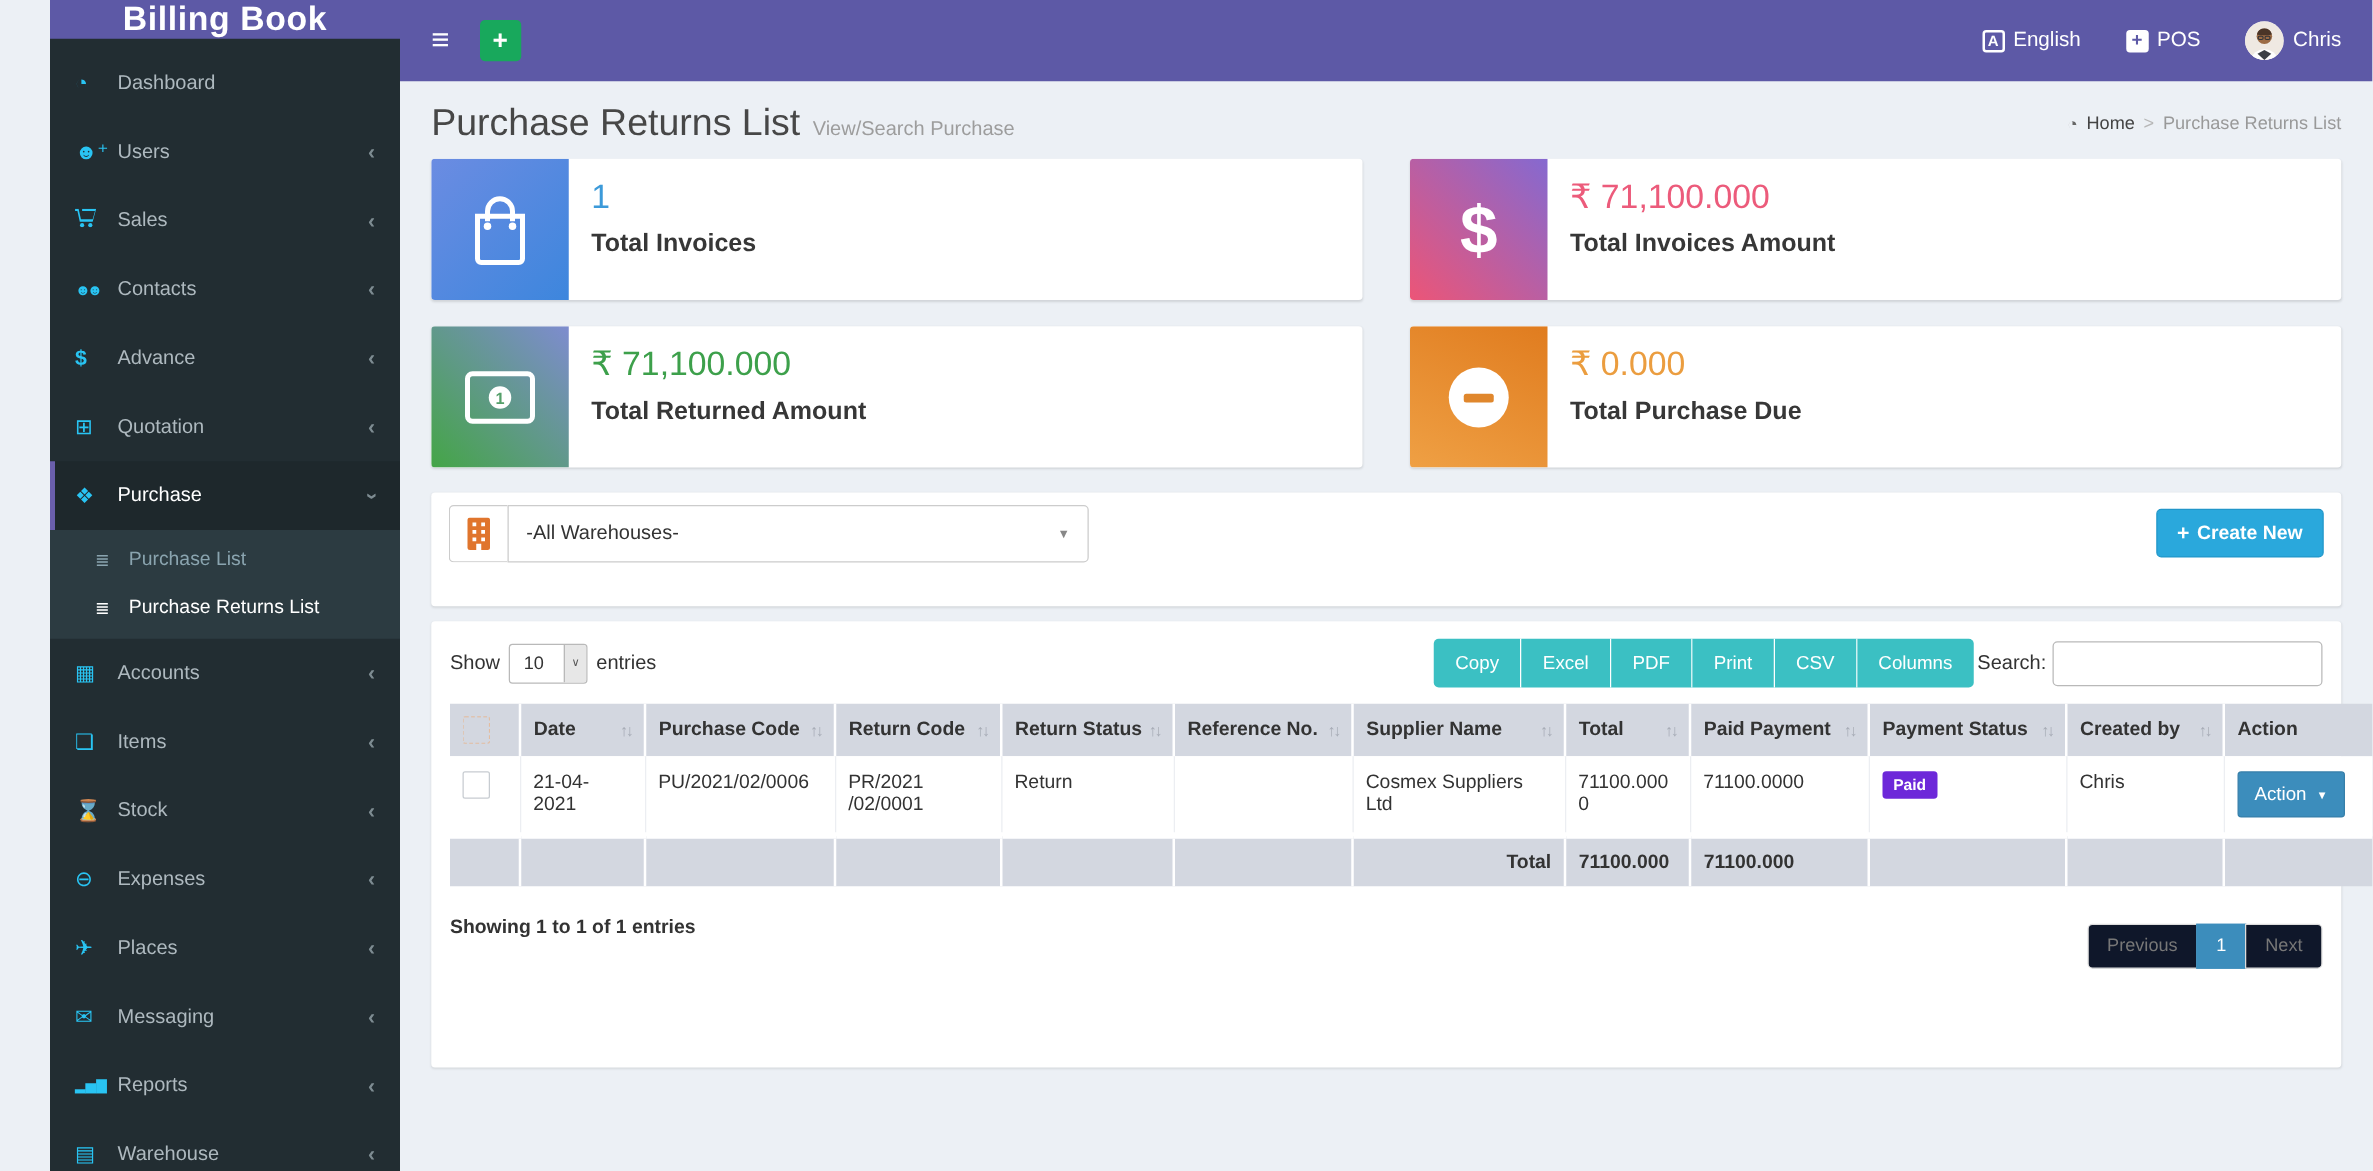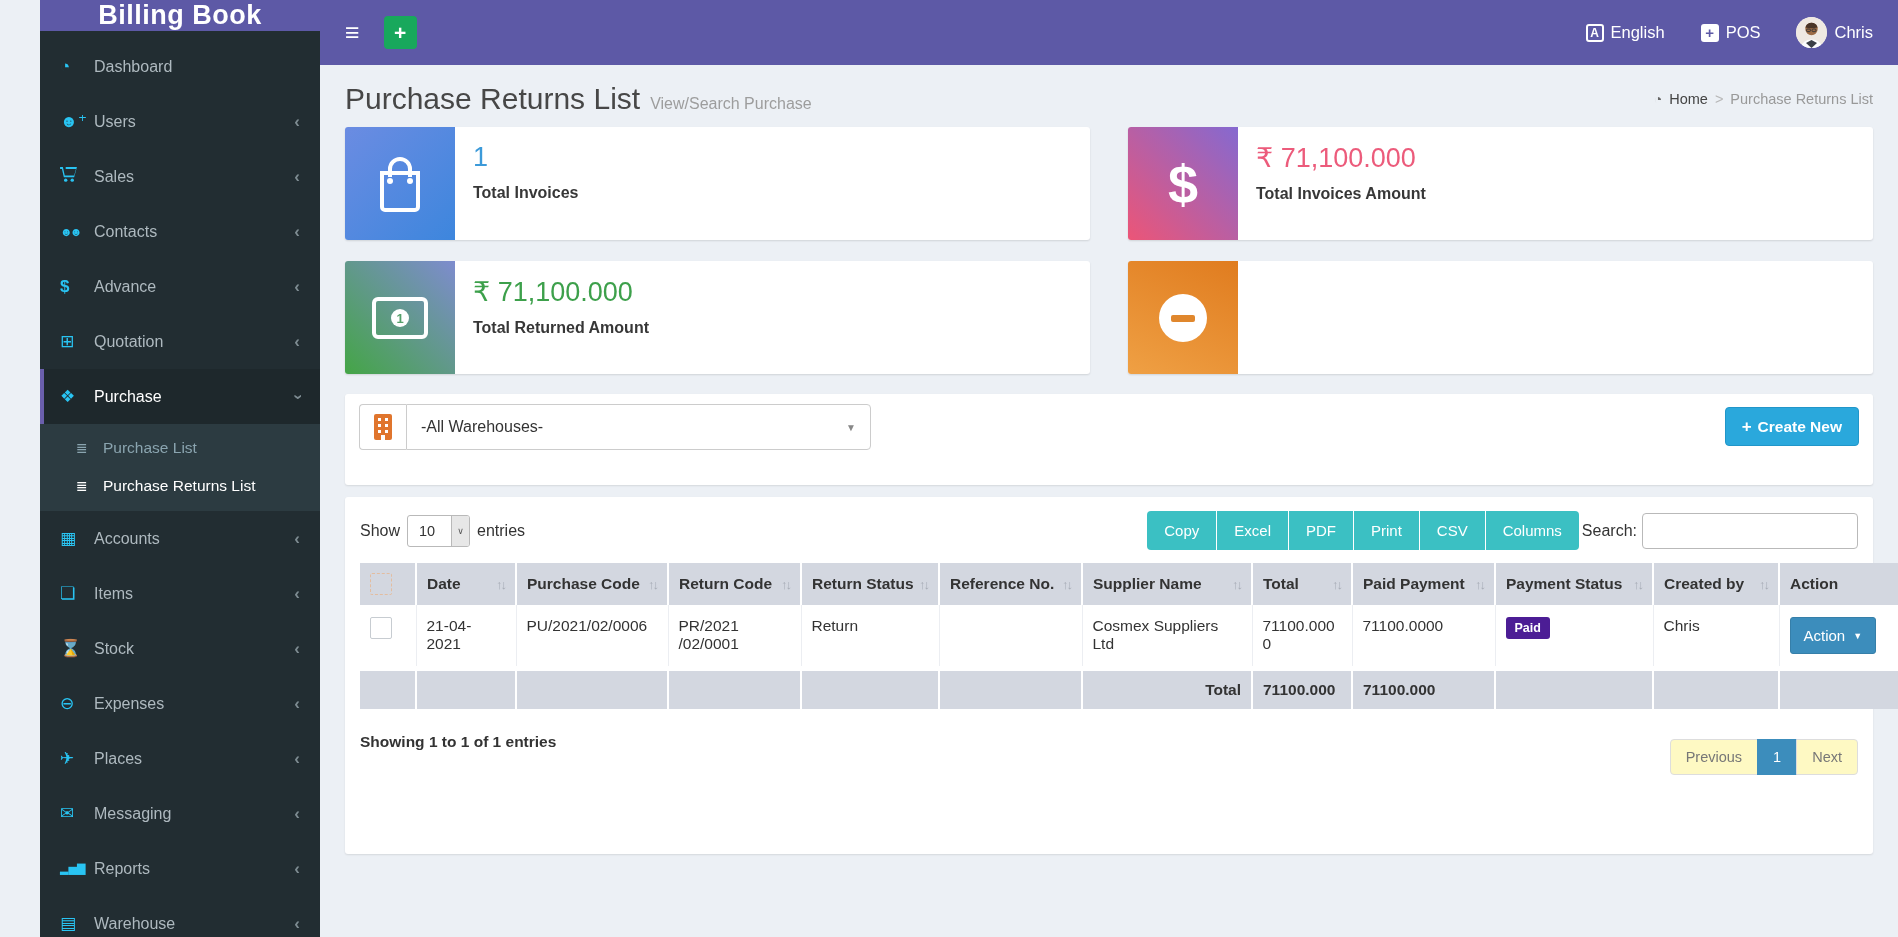--- a/index.html
+++ b/index.html
@@ -51,21 +51,21 @@
   .cards { display:grid; grid-template-columns:1fr 1fr; column-gap:38px; row-gap:21px; margin-top:6px; }
   .card { background:#fff; height:113px; display:flex; box-shadow:0 1px 2px rgba(0,0,0,.12); border-radius:3px; overflow:hidden; }
   .card-icon { width:110px; flex-shrink:0; display:flex; align-items:center; justify-content:center; color:#fff; }
   .g1 { background:linear-gradient(135deg,#6b8ce2,#3d86dd); }
   .g2 { background:linear-gradient(45deg,#ec5577,#8569d0); }
   .g3 { background:linear-gradient(45deg,#44a546,#7e8ccf); }
   .g4 { background:linear-gradient(25deg,#efa044,#e07c1f); }
   .card-body { padding:15px 0 0 18px; }
   .card-value { font-size:27px; }
   .v1 { color:#3c9ad9; } .v2 { color:#ec5b7b; } .v3 { color:#3da04b; } .v4 { color:#eb9d3f; }
-  .card-label { font-size:16px; font-weight:bold; color:#373737; margin-top:11px; }
+  .card-label { font-size:20px; font-weight:bold; color:#373737; margin-top:11px; }
   .dollar-glyph { font-size:54px; font-weight:bold; }
   .minus-circle { width:48px; height:48px; background:#fff; border-radius:50%; position:relative; }
   .minus-circle::after { content:""; position:absolute; left:12px; top:21px; width:24px; height:7px; border-radius:2px; background:#e0872d; }
 
   
   .panel { background:#fff; border-radius:3px; box-shadow:0 1px 2px rgba(0,0,0,.1); }
   .filter-panel { margin-top:20px; height:91px; padding:10px 14px; display:flex; align-items:flex-start; justify-content:space-between; }
   .wh-group { display:flex; height:46px; }
   .wh-icon { width:47px; border:1px solid #ccc; border-right:none; border-radius:4px 0 0 4px; display:flex; align-items:center; justify-content:center; background:#fff; }
   .wh-select { width:465px; border:1px solid #ccc; border-radius:0 4px 4px 0; display:flex; align-items:center; justify-content:space-between; padding:0 14px; font-size:16px; color:#333; cursor:pointer; background:#fff;gap:16px; }
@@ -89,32 +89,32 @@
 
   
   table { width:100%; border-collapse:collapse; table-layout:fixed; margin-top:13px; font-size:15.5px; color:#333; }
   thead th { background:#d3d7e0; font-weight:bold; text-align:left; padding:10px; vertical-align:middle; border-right:2px solid #fff; font-size:15.5px; cursor:pointer; }
   thead th:last-child { border-right:none; }
   .sort-icon { float:right; color:#a7acb6; font-size:13px; font-weight:bold; letter-spacing:-2px; margin-top:2px; }
   .hdr-chk { width:22px; height:22px; border:1px dashed #e3bda0; border-radius:2px; }
   tbody td { padding:12px 10px; vertical-align:top; border-right:1px solid #eceef2; border-bottom:1px solid #e6e9ee; background:#fff; overflow-wrap:break-word; }
   tbody td:last-child { border-right:none; }
   .row-chk { width:22px; height:22px; border:1px solid #c7ccd1; border-radius:2px; background:#fff; cursor:pointer; }
-  .badge-paid { display:inline-block; background:#4c1d95; color:#fff; font-size:12.5px; font-weight:bold; padding:4px 9px; border-radius:3px; }
+  .badge-paid { display:inline-block; background:#6d28d9; color:#fff; font-size:12.5px; font-weight:bold; padding:4px 9px; border-radius:3px; }
   .action-btn { background:#3c8dbc; border:1px solid #367fa9; color:#fff; border-radius:3px; padding:9px 13px; font-size:15px; display:inline-flex; align-items:center; gap:8px; cursor:pointer; }
   .action-caret { font-size:9px; }
   tr.total-row td { background:#d3d7e0; font-weight:bold; border-right:2px solid #fff; border-top:5px solid #fff; border-bottom:none; padding:10px; }
   tr.total-row td:last-child { border-right:none; }
   .ta-right { text-align:right; }
 
   
   .table-foot { display:flex; justify-content:space-between; align-items:flex-start; margin-top:16px; }
   .summary { font-size:15.5px; color:#333; margin-top:8px;font-weight:bold; }
   .pagination { display:flex; margin-top:14px; }
-  .page-btn { border:1px solid #ddd; background:#fef9c3; color:#777; padding:9px 15px; font-size:14.5px; margin-left:-1px; cursor:pointer; }
+  .page-btn { border:1px solid #ddd; background:#0f172a; color:#777; padding:9px 15px; font-size:14.5px; margin-left:-1px; cursor:pointer; }
   .page-btn.prev { border-radius:4px 0 0 4px; }
   .page-btn.next { border-radius:0 4px 4px 0; }
   .page-btn.active { background:#3c8dbc; border-color:#3c8dbc; color:#fff; }
 </style>
 </head>
 <body>
 
 <div class="app">
 
   <aside class="sidebar">
@@ -314,20 +314,24 @@
           <div class="card-body">
             <div class="card-value v3">₹ 71,100.000</div>
             <div class="card-label">Total Returned Amount</div>
           </div>
         </div>
 
         <div class="card">
           <div class="card-icon g4">
               <span class="minus-circle"></span>
             </div>
+          <div class="card-body">
+            <div class="card-value v4">₹ 0.000</div>
+            <div class="card-label">Total Purchase Due</div>
+          </div>
         </div>
 
       </div>
 
       <div class="panel filter-panel">
         <div class="wh-group">
           <span class="wh-icon">
             <svg width="20" height="26" viewBox="0 0 20 26">
                 <rect x="1" y="0" width="18" height="26" rx="2" fill="#e0752d"></rect>
                 <g fill="#fff">

